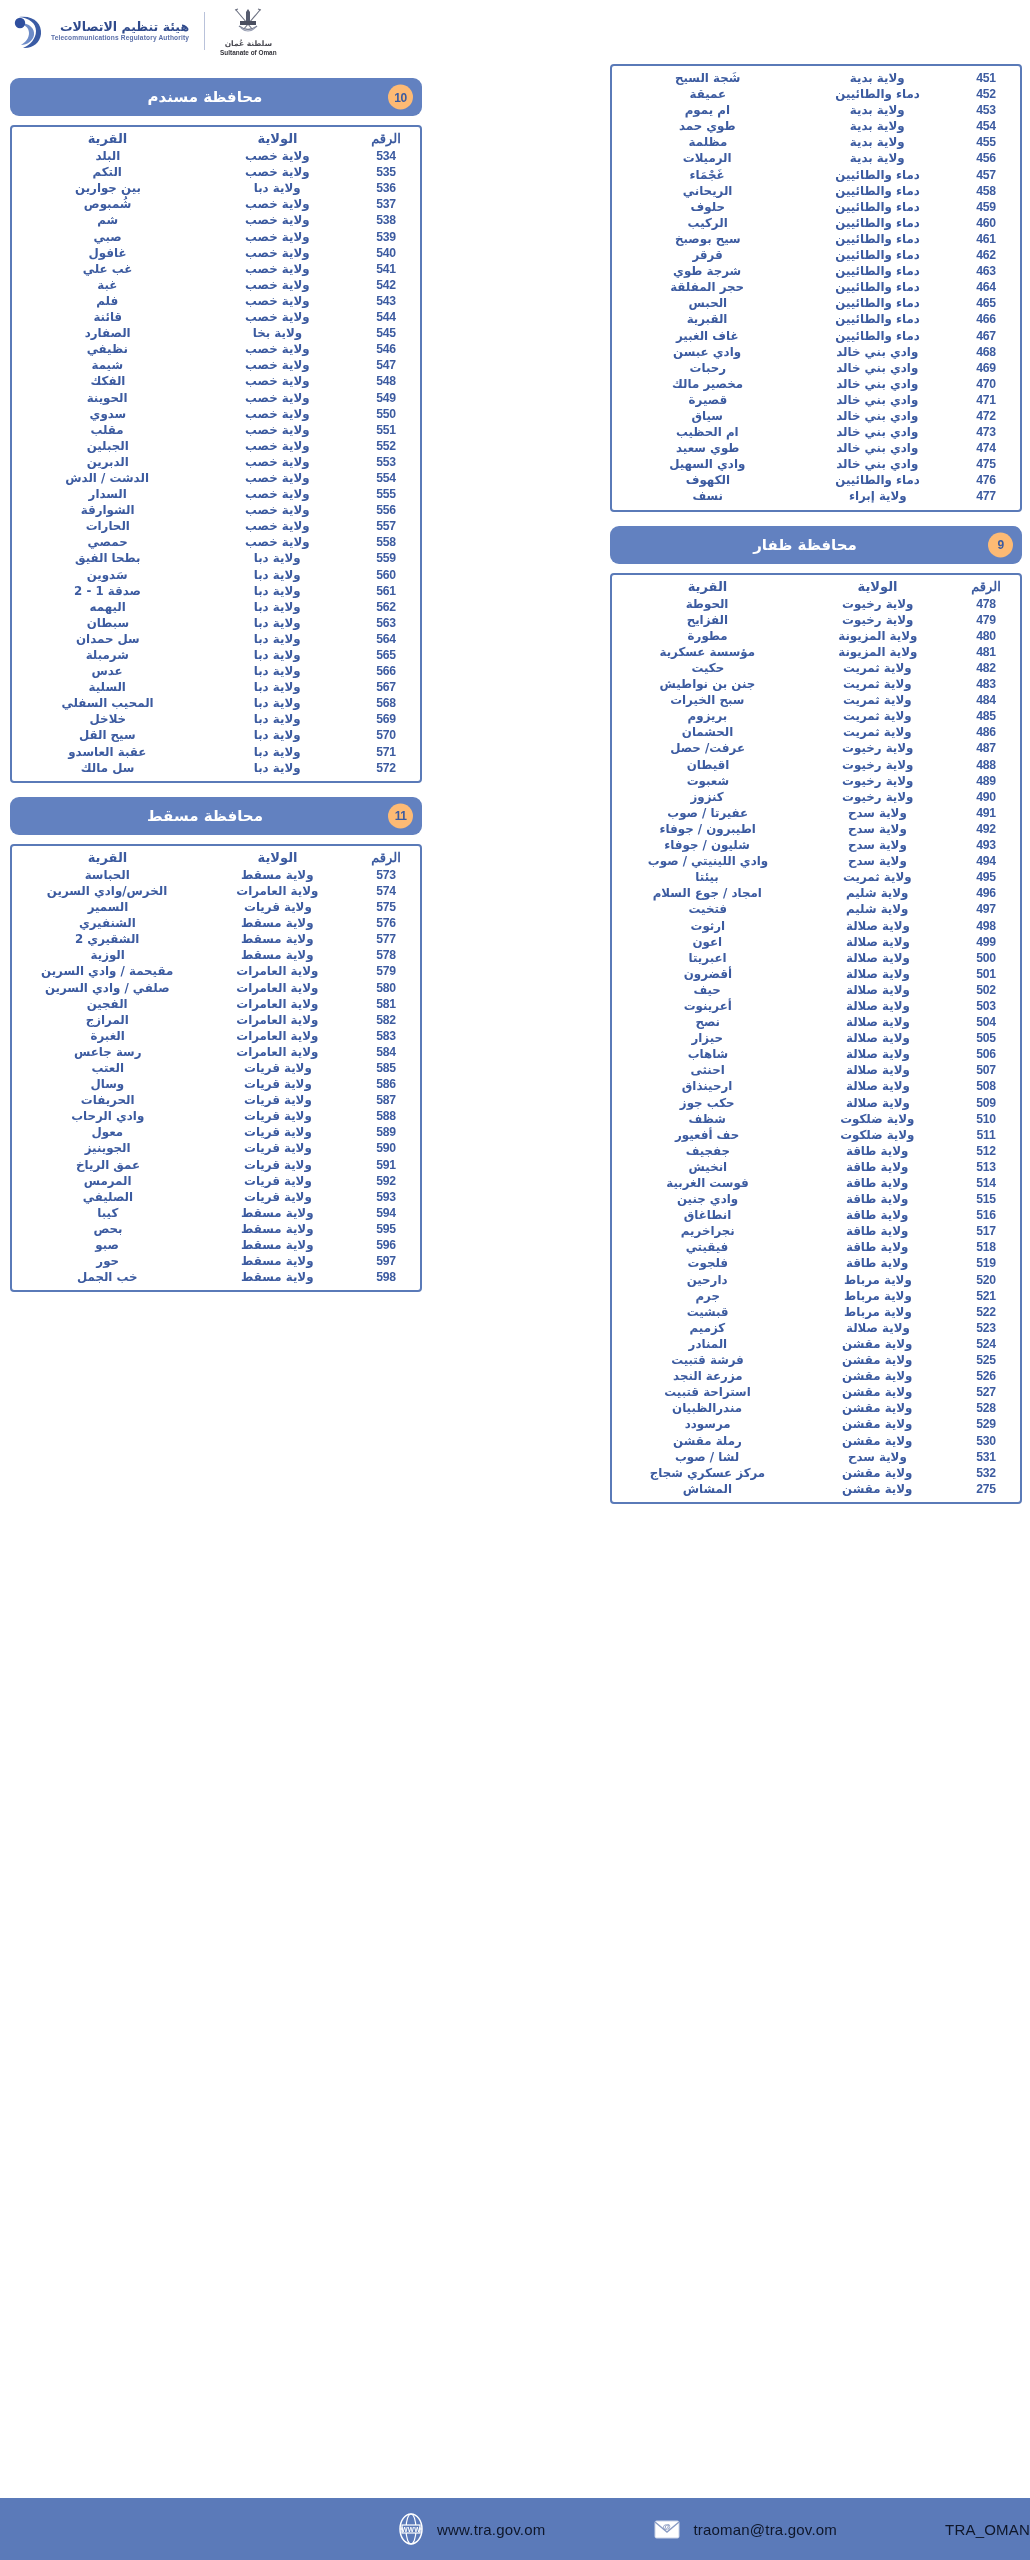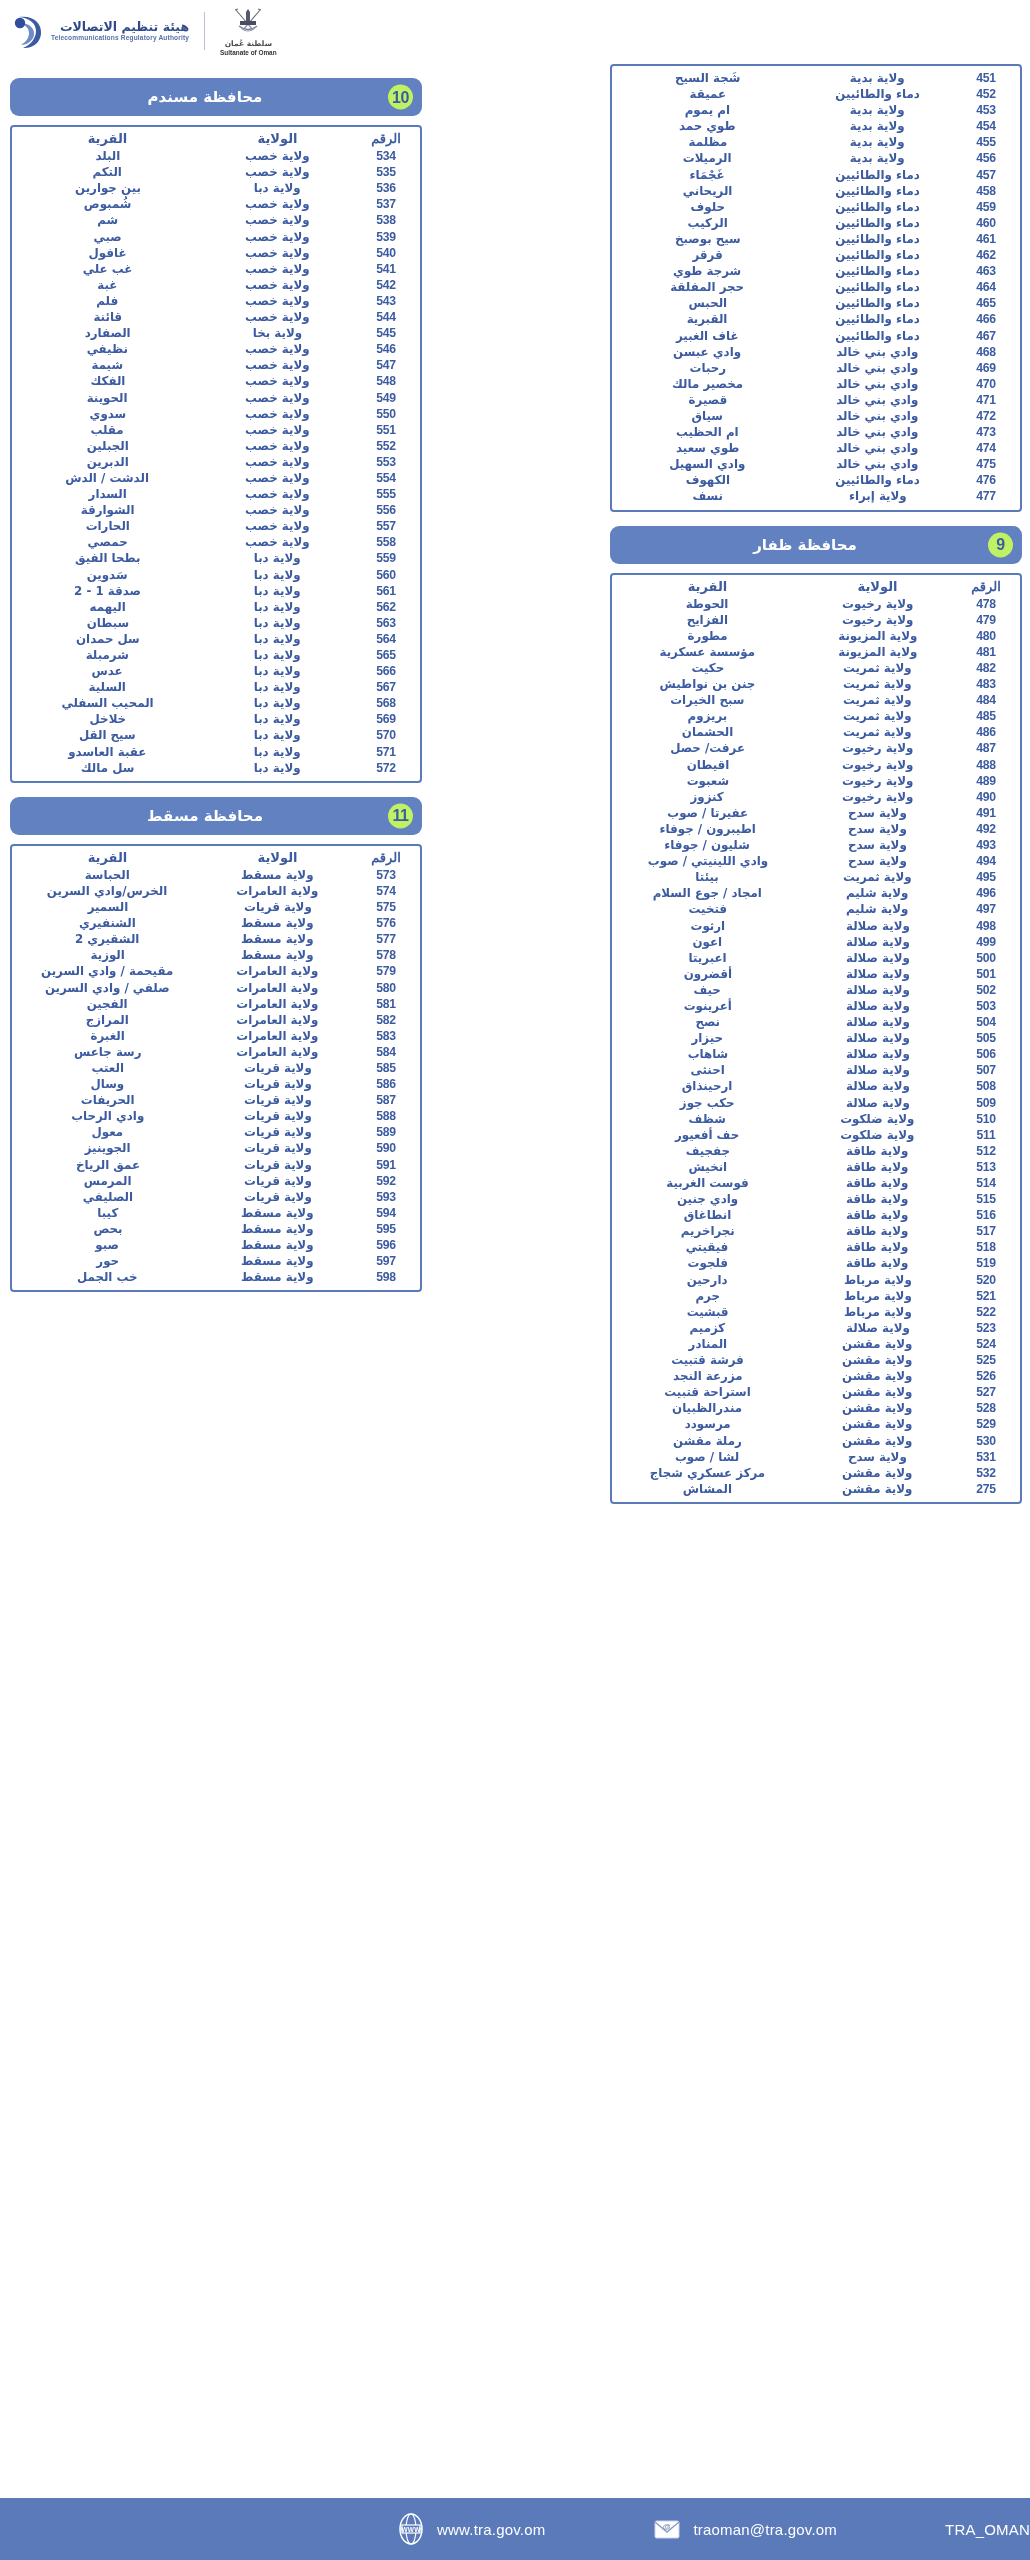--- a/index.html
+++ b/index.html
@@ -118,23 +118,23 @@
     margin: 0 0 9px 0;
     padding: 0 14px;
   }
   .section-head .badge {
     position: absolute;
     right: 9px;
     top: 50%;
     transform: translateY(-50%);
     width: 25px; height: 25px;
     border-radius: 50%;
-    background: #bef264;
+    background: #fdba74;
     color: #3c5ba0;
-    font-size: 16px;
+    font-size: 12px;
     font-weight: bold;
     display: flex;
     align-items: center;
     justify-content: center;
     font-family: "Liberation Sans", sans-serif;
     letter-spacing: -0.5px;
     margin-left: 8px;
   }
   .section-head .shead-title {
     color: #ffffff;
@@ -193,21 +193,21 @@
     align-items: center;
     justify-content: flex-start;
     gap: 0;
     padding-left: 0;
   }
   .foot-item {
     display: flex;
     flex-direction: row;
     align-items: center;
     gap: 9px;
-    color: #ffffff;
+    color: #0f172a;
     font-size: 15px;
     font-family: "Liberation Sans", sans-serif;
     direction: ltr;
     letter-spacing: .2px;
   }
   #foot-web   { margin-left: 742px; }
   #foot-mail  { margin-left: 105px; }
   #foot-social{ margin-left: 108px; text-align: center; }
   .foot-ico { width: 34px; height: 34px; flex:0 0 auto; }
   .foot-ico svg { display:block; }

